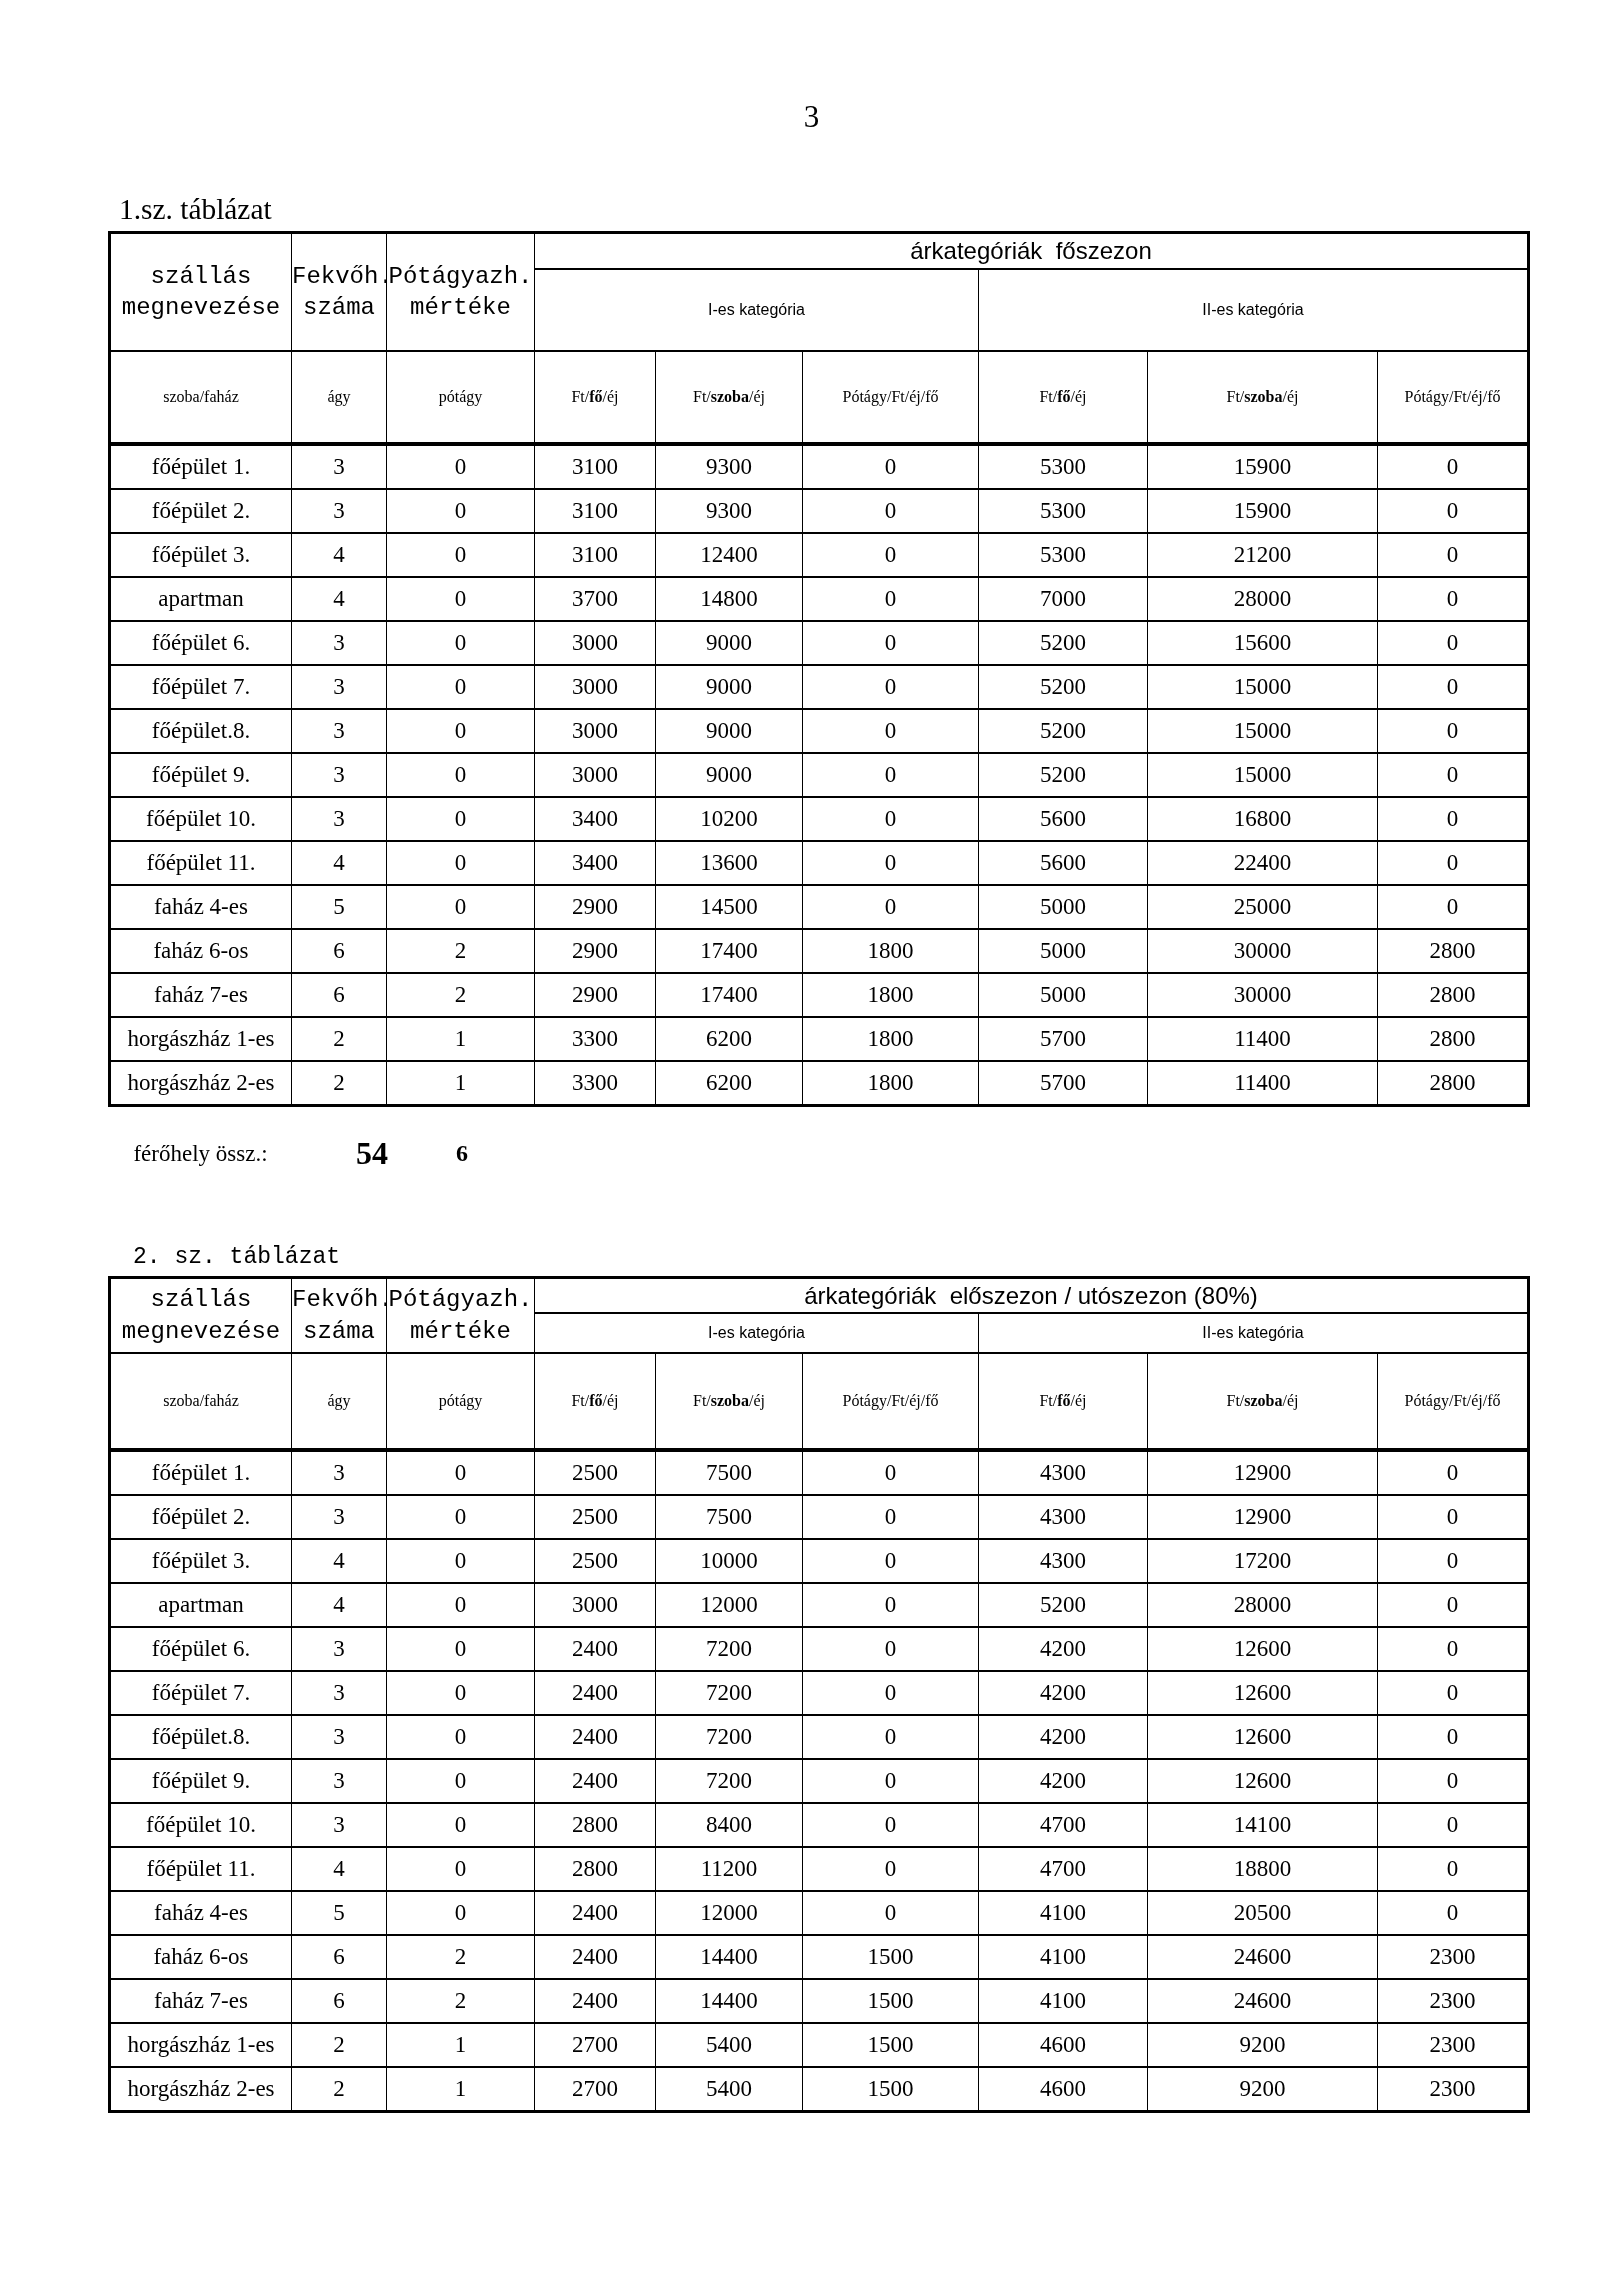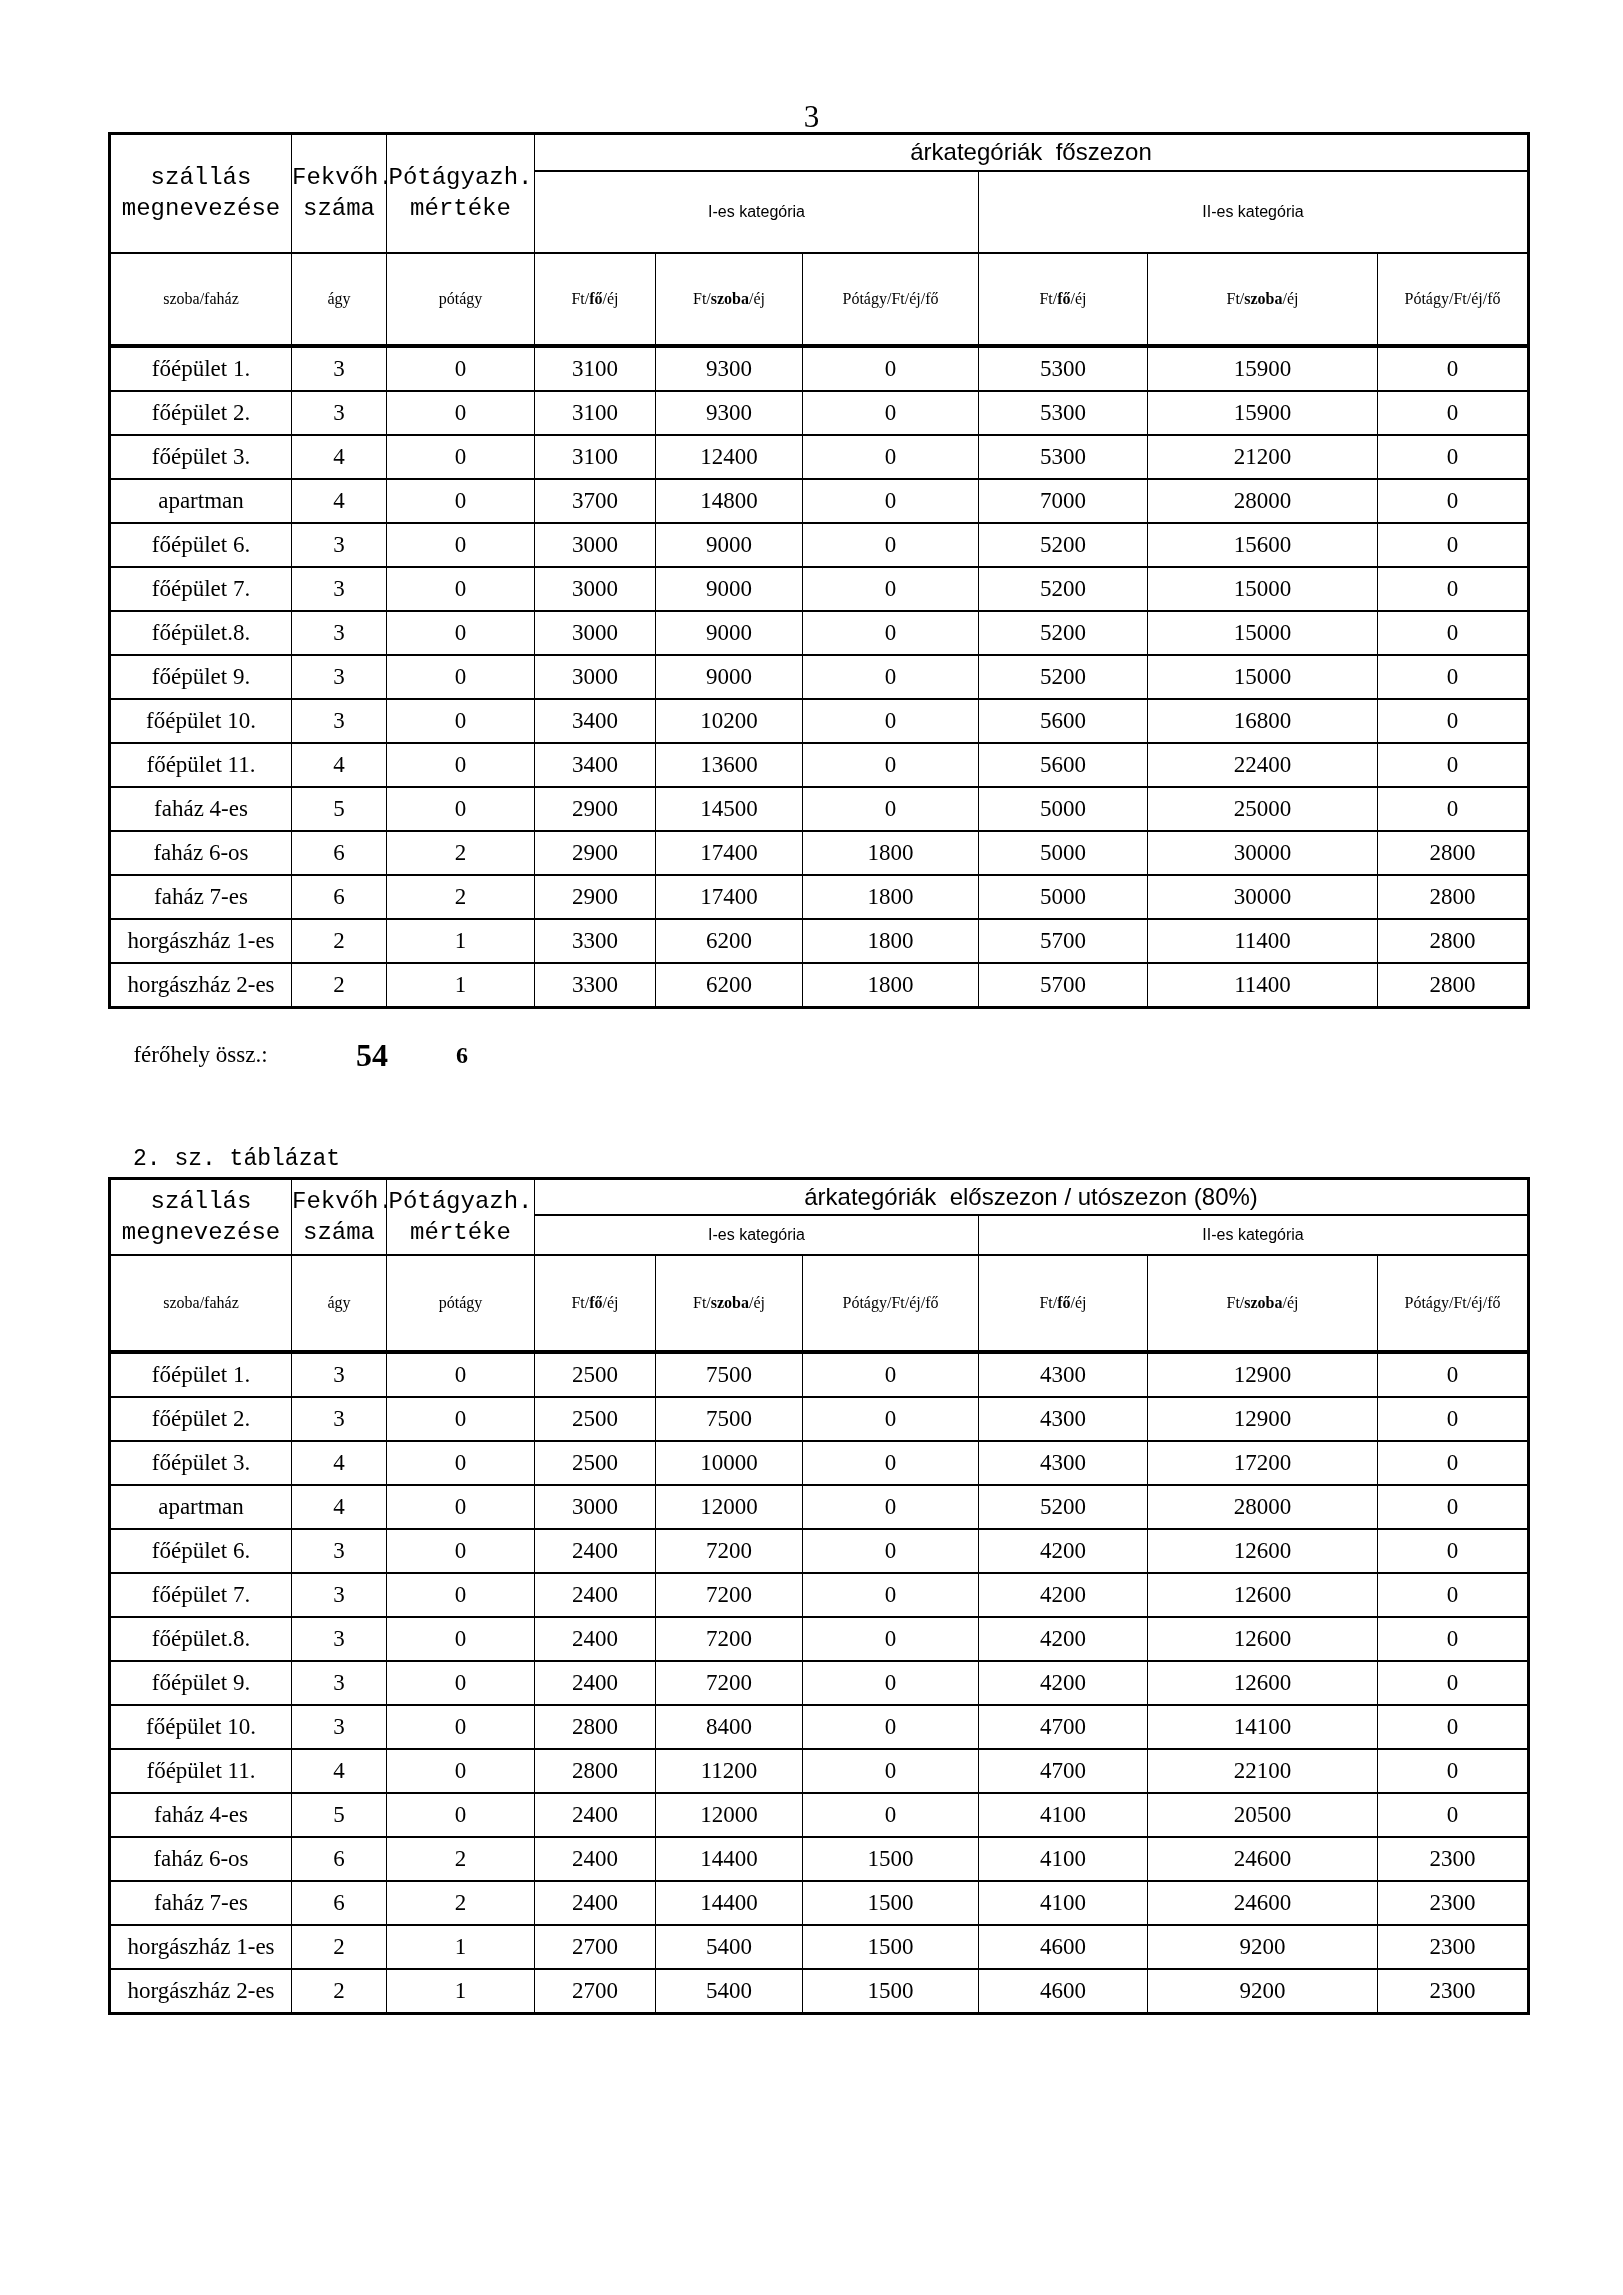--- a/index.html
+++ b/index.html
@@ -68,20 +68,21 @@
   .totals .v1  { width:95px; text-align:right; font-weight:bold; font-size:32px; }
   .totals .v2  { width:148px; text-align:center; font-weight:bold; font-size:24px; }
 </style>
 </head>
 <body>
 
 <div class="page">
 
   <div class="pagenum">3</div>
 
+  <div class="tbl-label-serif">1.sz. táblázat</div>
 
   <table class="price" id="t1">
     <colgroup>
       <col style="width:182px">
         <col style="width:95px">
         <col style="width:148px">
       <col style="width:121px">
         <col style="width:147px">
         <col style="width:176px">
       <col style="width:169px">
@@ -442,21 +443,21 @@
           <td>0</td>
         </tr>
         <tr>
           <td>főépület 11.</td>
           <td>4</td>
           <td>0</td>
           <td>2800</td>
           <td>11200</td>
           <td>0</td>
           <td>4700</td>
-          <td>22100</td>
+          <td>18800</td>
           <td>0</td>
         </tr>
         <tr>
           <td>faház 4-es</td>
           <td>5</td>
           <td>0</td>
           <td>2400</td>
           <td>12000</td>
           <td>0</td>
           <td>4100</td>

